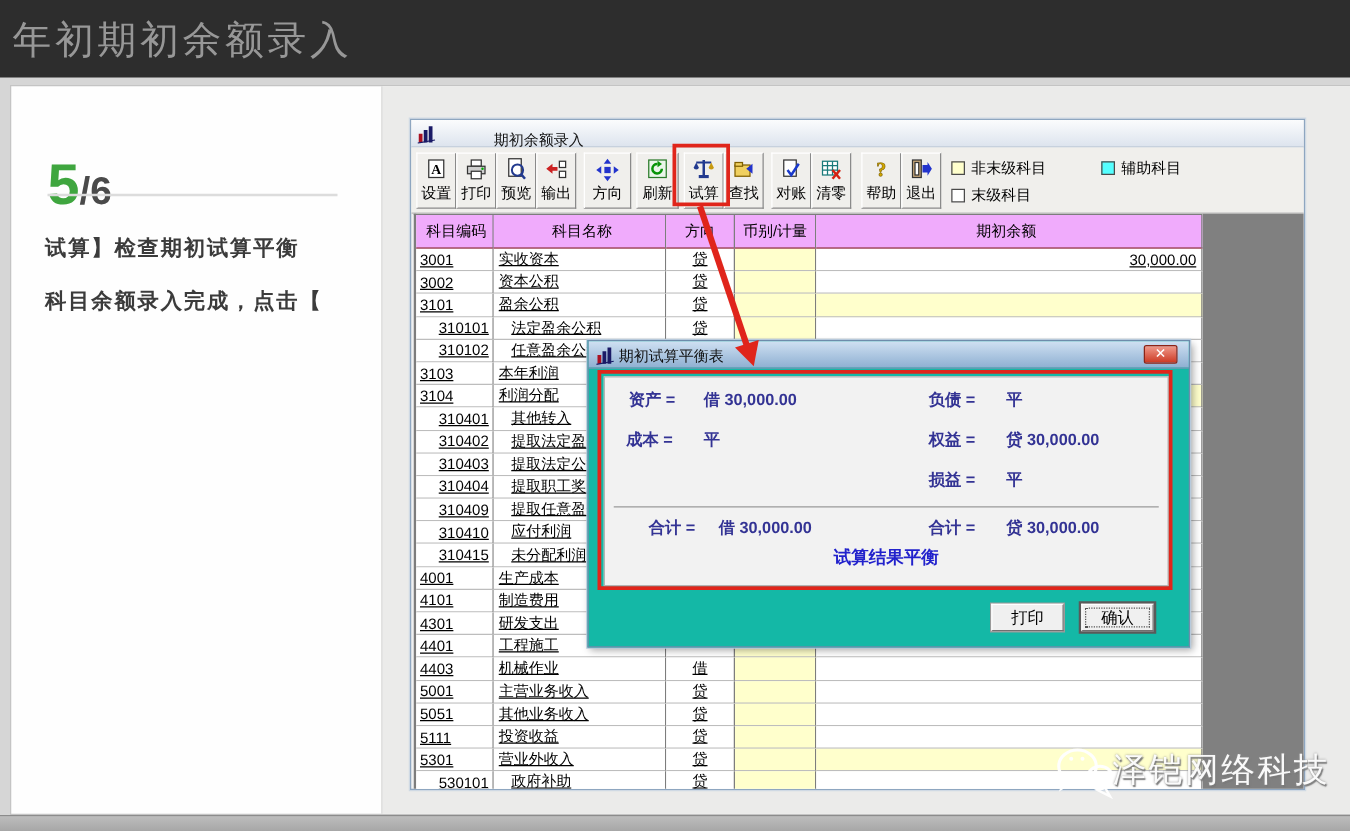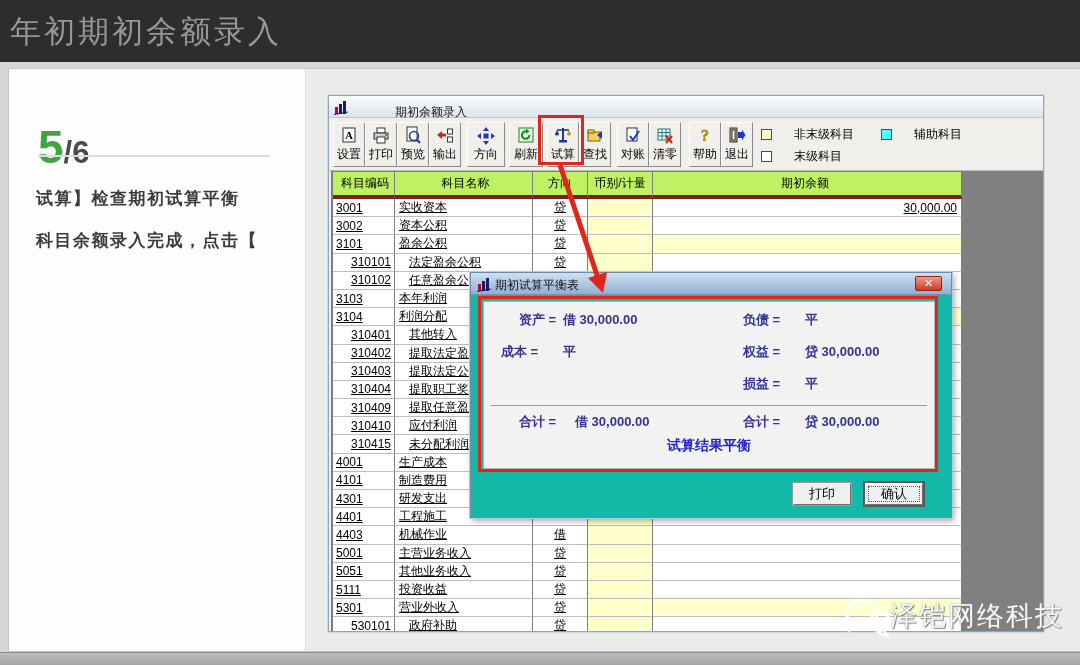--- a/index.html
+++ b/index.html
@@ -27,28 +27,28 @@
   .appwin { left:328px; top:95px; width:716px; height:537px; background:#f0f0f0; border:1px solid #8ea6c0; box-shadow:0 0 0 1px #cfd9e4; overflow:hidden; z-index:10; }
   .titlebar { left:0; top:0; width:714px; height:22px; background:linear-gradient(#fbfcfd,#dde4ee); border-bottom:1px solid #bcc8d8; }
   .titlebar-text { left:22px; top:8px; font-size:12px; color:#111;margin-left:44px; }
   .title-icon { left:5px; top:3px; }
 
   
   .toolbar { left:0; top:22px; width:714px; height:53px; background:#f0efec; border-bottom:1px solid #b9b9b9; display:flex; align-items:flex-start; padding-top:4px; }
   .tbtn { width:32px; height:45px; margin-top:0; background:#f0efec; border:1px solid; border-color:#ffffff #8a8a8a #8a8a8a #ffffff; display:flex; flex-direction:column; align-items:center; justify-content:flex-start; padding-top:2px; }
   .tbtn .lbl { font-size:12px; color:#000; line-height:14px; white-space:nowrap; }
   .tbtn svg { display:block; height:22px; }
-  .legend-item { display:flex; align-items:center; gap:22px; font-size:12px; color:#000; position:absolute; }
+  .legend-item { display:flex; align-items:center; gap:5px; font-size:12px; color:#000; position:absolute; }
   .swatch { width:11px; height:11px; border:1px solid #4a4a4a; display:inline-block; }
 
   
   .grid { left:2px; top:75px; width:631px; background:#fff; border-left:2px solid #7d7d7d; border-top:1px solid #7d7d7d; }
   .gray-right { left:633px; top:75px; width:81px; height:462px; background:#808080; }
   .thead { display:flex; height:27px; }
-  .thead .c { background:#bef264; border-right:1px solid #7d7d7d; border-bottom:4px solid #7f1d1d; display:flex; align-items:center; justify-content:center; font-size:12px; color:#000; }
+  .thead .c { background:#f0abfc; border-right:1px solid #7d7d7d; border-bottom:1px solid #7f1d1d; display:flex; align-items:center; justify-content:center; font-size:12px; color:#000; }
   .trow { display:flex; height:18.2px;text-decoration:underline; }
   .c { overflow:hidden; white-space:nowrap; }
   .trow .c { border-right:1px solid #7d7d7d; border-bottom:1px solid #bdbdbd; font-size:12px; color:#000; display:flex; align-items:center; background:#fff; }
   .col-code { width:62px; padding-left:3px; }
   .col-name { width:138px; padding-left:4px; }
   .col-dir  { width:55px; justify-content:center; }
   .col-cur  { width:65px; }
   .col-bal  { width:309px; justify-content:flex-end; padding-right:4px; }
   .trow .col-cur { background:#ffffcc; }
   .trow.nonleaf .col-bal { background:#ffffcc; }
@@ -441,21 +441,21 @@
       <svg class="abs dlg-icon" width="16" height="16" viewBox="0 0 16 16">
         <rect x="1" y="8" width="3" height="7" fill="#aa1122"></rect>
         <rect x="5" y="5" width="3" height="10" fill="#1a1a66"></rect>
         <rect x="9" y="2" width="3" height="13" fill="#1a1a66"></rect>
         <line x1="0" y1="15.5" x2="14" y2="13" stroke="#1a1a66" stroke-width="1"></line>
       </svg>
       <div class="abs dlg-title">期初试算平衡表</div>
       <div class="abs dlg-close">✕</div>
     </div>
     <div class="abs groupbox"></div>
-    <div class="abs dlg-text" style="left:48px;top:38px">资产 =</div>
+    <div class="abs dlg-text" style="left:32px;top:38px">资产 =</div>
     <div class="abs dlg-text" style="left:92px;top:38px">借 30,000.00</div>
     <div class="abs dlg-text" style="left:272px;top:38px">负债 =</div>
     <div class="abs dlg-text" style="left:334px;top:38px">平</div>
     <div class="abs dlg-text" style="left:30px;top:70px">成本 =</div>
     <div class="abs dlg-text" style="left:92px;top:70px">平</div>
     <div class="abs dlg-text" style="left:272px;top:70px">权益 =</div>
     <div class="abs dlg-text" style="left:334px;top:70px">贷 30,000.00</div>
     <div class="abs dlg-text" style="left:272px;top:102px">损益 =</div>
     <div class="abs dlg-text" style="left:334px;top:102px">平</div>
     <div class="abs dlg-divider"></div>

